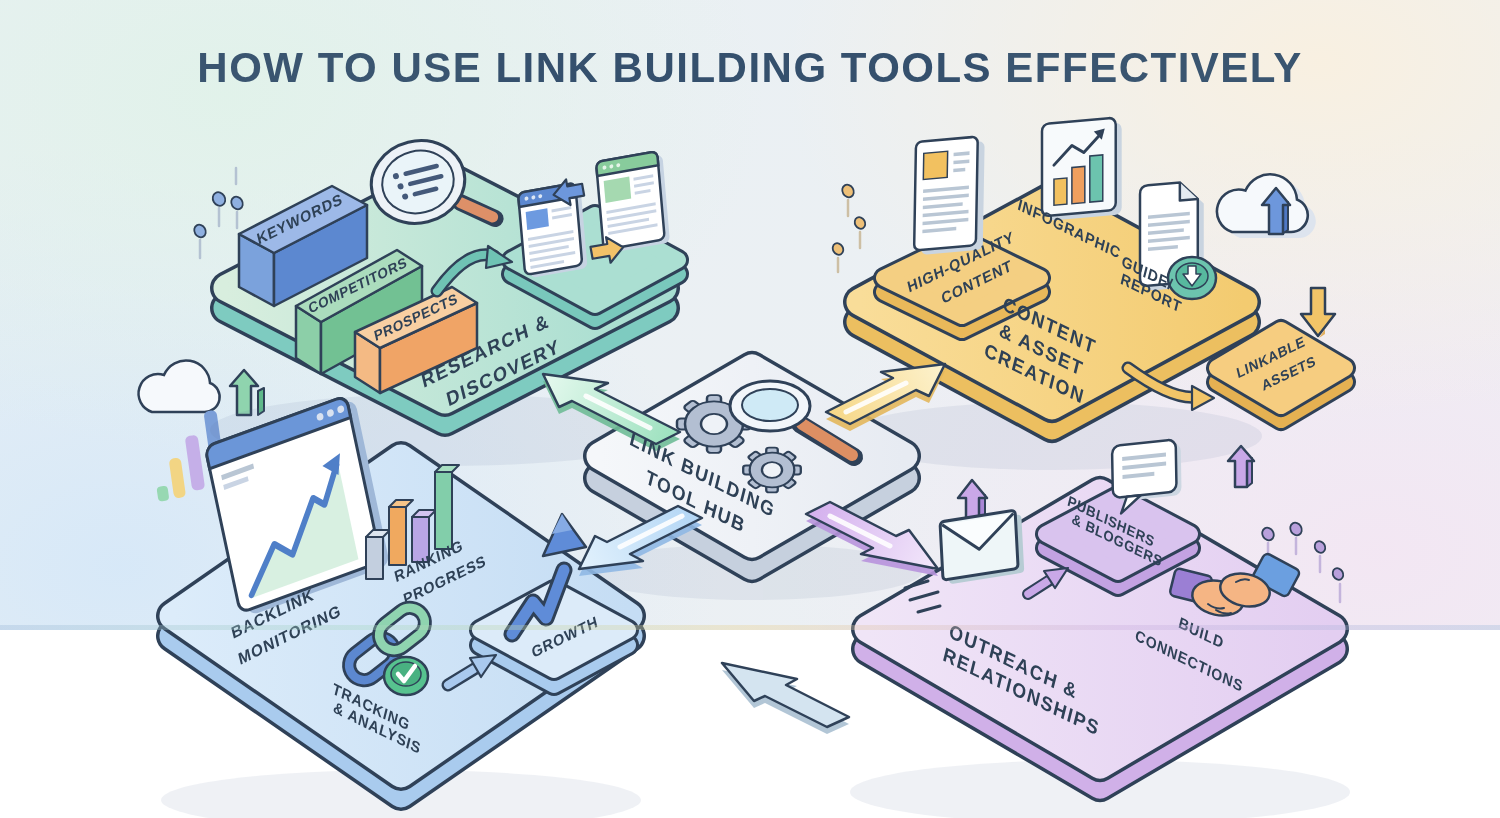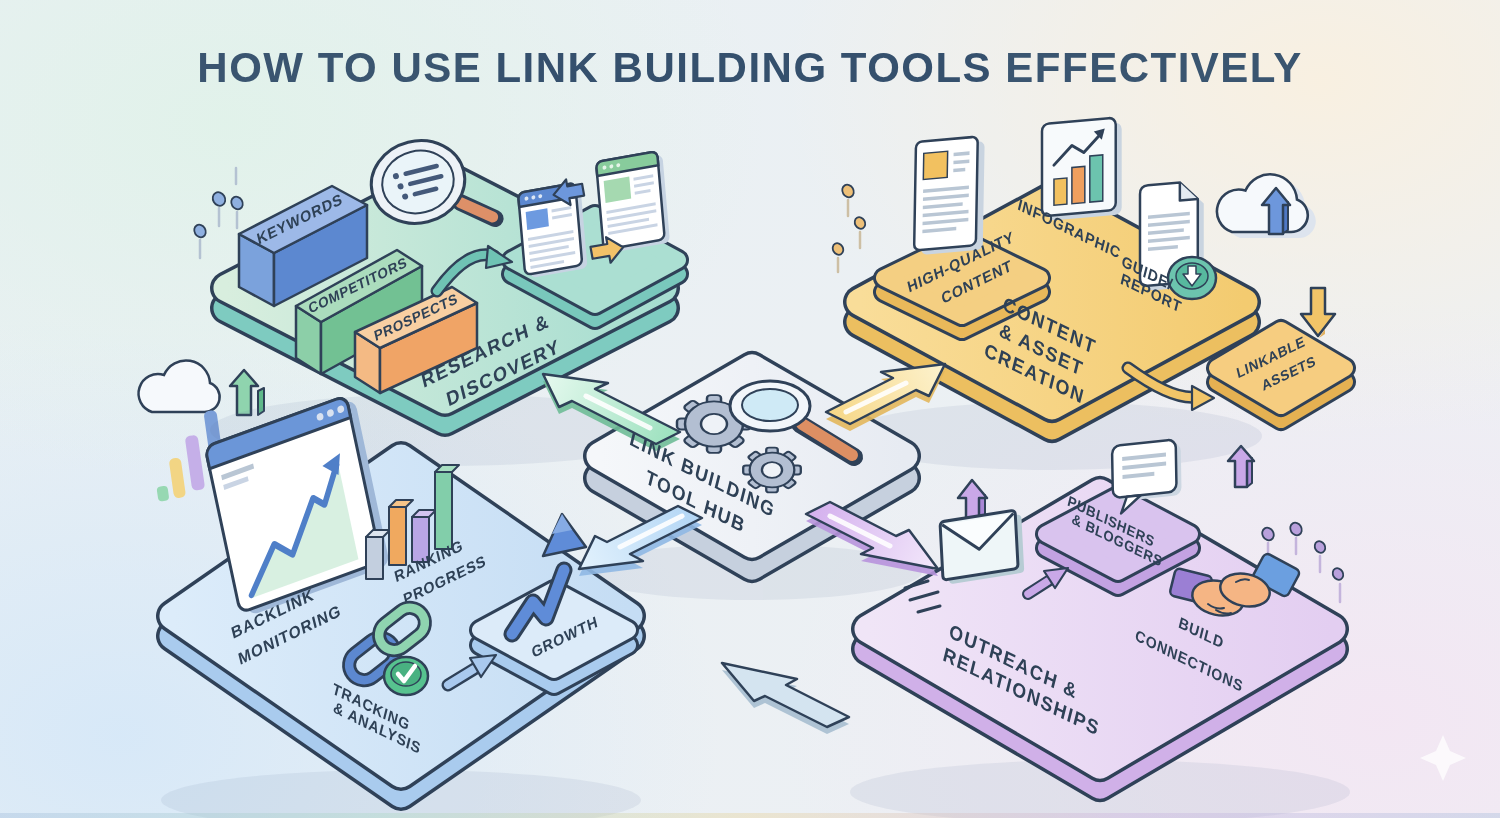--- a/index.html
+++ b/index.html
@@ -1,17 +1,17 @@
 <!DOCTYPE html>
 <html><head>
 <meta charset="utf-8">
 <style>
   html,body{margin:0;padding:0;}
   body{width:1500px;height:818px;overflow:hidden;font-family:"Liberation Sans",sans-serif;}
-  .scene{position:relative;width:1500px;height:818px;
+  .scene{position:relative;width:1500px;height:630px;
     background:
       radial-gradient(ellipse 900px 600px at 15% 15%, rgba(224,242,233,.9) 0%, rgba(224,242,233,0) 60%),
       radial-gradient(ellipse 900px 600px at 88% 10%, rgba(249,240,224,.95) 0%, rgba(249,240,224,0) 60%),
       radial-gradient(ellipse 1000px 700px at 8% 90%, rgba(214,232,248,.95) 0%, rgba(214,232,248,0) 60%),
       radial-gradient(ellipse 1000px 700px at 92% 88%, rgba(243,230,243,.95) 0%, rgba(243,230,243,0) 60%),
       linear-gradient(135deg,#e9f0f3 0%,#edf0f4 100%);
   }
   .title{position:absolute;top:44px;left:0;width:100%;text-align:center;
     font-size:42px;color:#3a5570;letter-spacing:1.5px;font-weight:600;white-space:pre;}
   .title .hl{font-weight:800;color:#35506d;}

